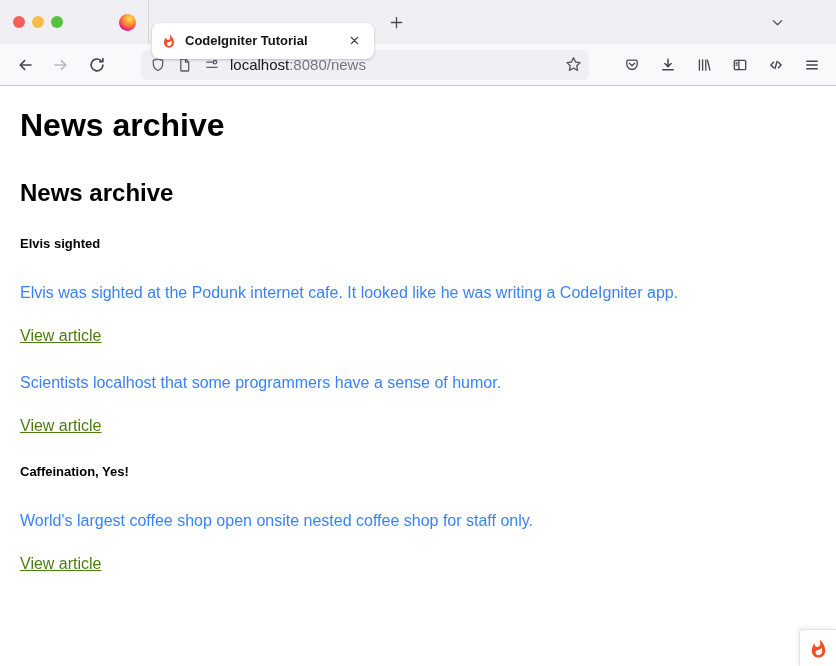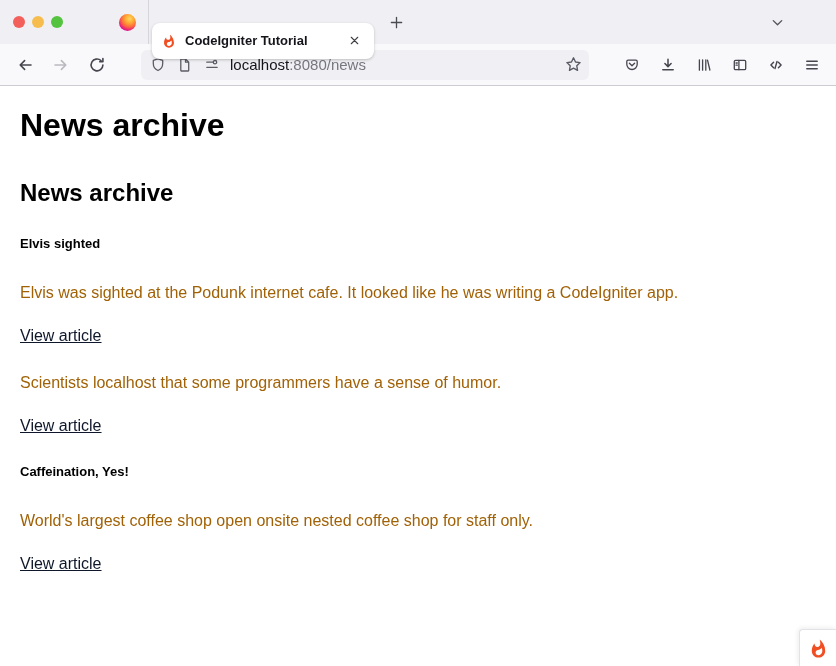--- a/index.html
+++ b/index.html
@@ -57,23 +57,23 @@
   .url-host{color:#15141a;}
   .url-path{color:#76767f;}
   .star-btn{width:24px;height:24px;color:#5b5b66;margin-left:6px;}
   .right-tools{display:flex;align-items:center;margin-left:27px;color:#5b5b66;}
 
   
   .content{flex:1;background:#fff;padding:0 20px;overflow:hidden;position:relative;}
   .content h1{font-size:32px;line-height:37px;font-weight:700;color:#000;margin:21px 0 0 0;}
   .content h2{font-size:24px;line-height:28px;font-weight:700;color:#000;margin:35px 0 0 0;}
   .content h3{font-size:13px;line-height:22px;font-weight:700;color:#000;margin:26px 0 0 0;}
-  .content p.body-text{font-size:16px;line-height:19px;color:#a16207;margin:28px 0 0 0;}
+  .content p.body-text{font-size:16px;line-height:19px;color:#3b82f6;margin:28px 0 0 0;}
   .content p.link-line{font-size:16px;line-height:19px;margin:24px 0 0 0;}
-  .content a{color:#0f172a;text-decoration:underline;text-align:right;}
+  .content a{color:#4d7c0f;text-decoration:underline;text-align:right;}
   .content .copyright{display:block;font-size:16px;line-height:19px;font-style:italic;color:#000;margin:20px 0 0 0;}
 
   
   .debug-toggle{
     position:absolute;right:0;bottom:0;width:36px;height:36px;background:#fff;
     border:1px solid #e2e2e7;border-right:none;border-bottom:none;border-radius:4px 0 0 0;
     box-shadow:-1px -1px 5px rgba(0,0,0,.08);display:grid;place-items:center;
   }
   svg{display:block;}
 </style>

